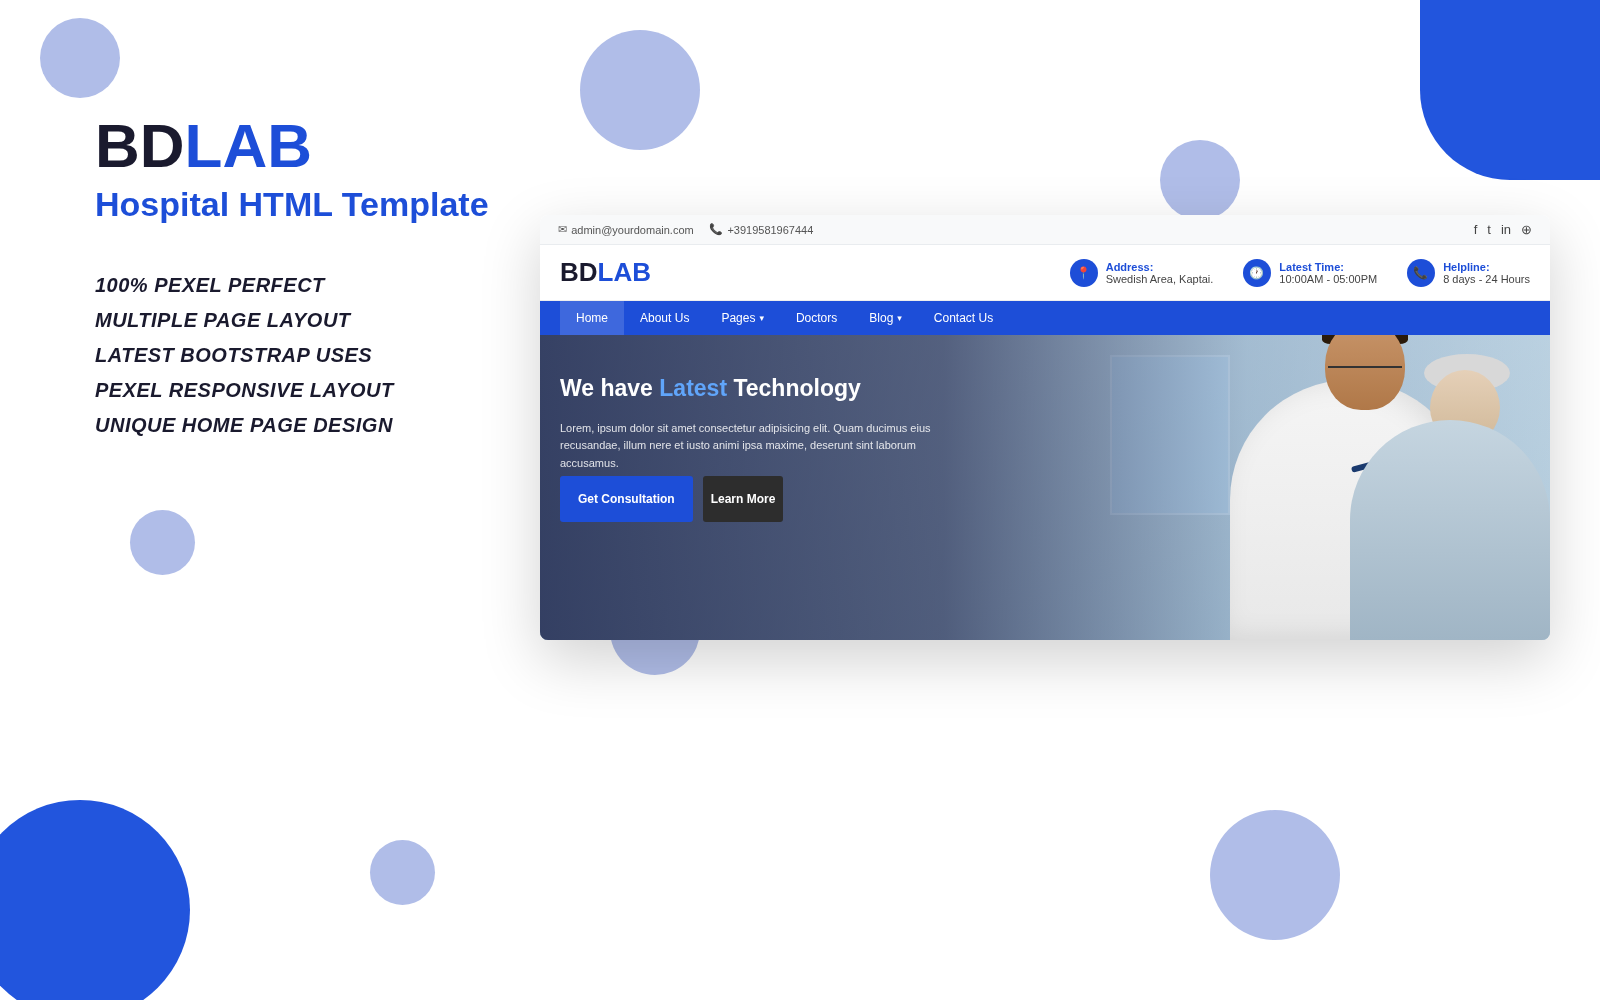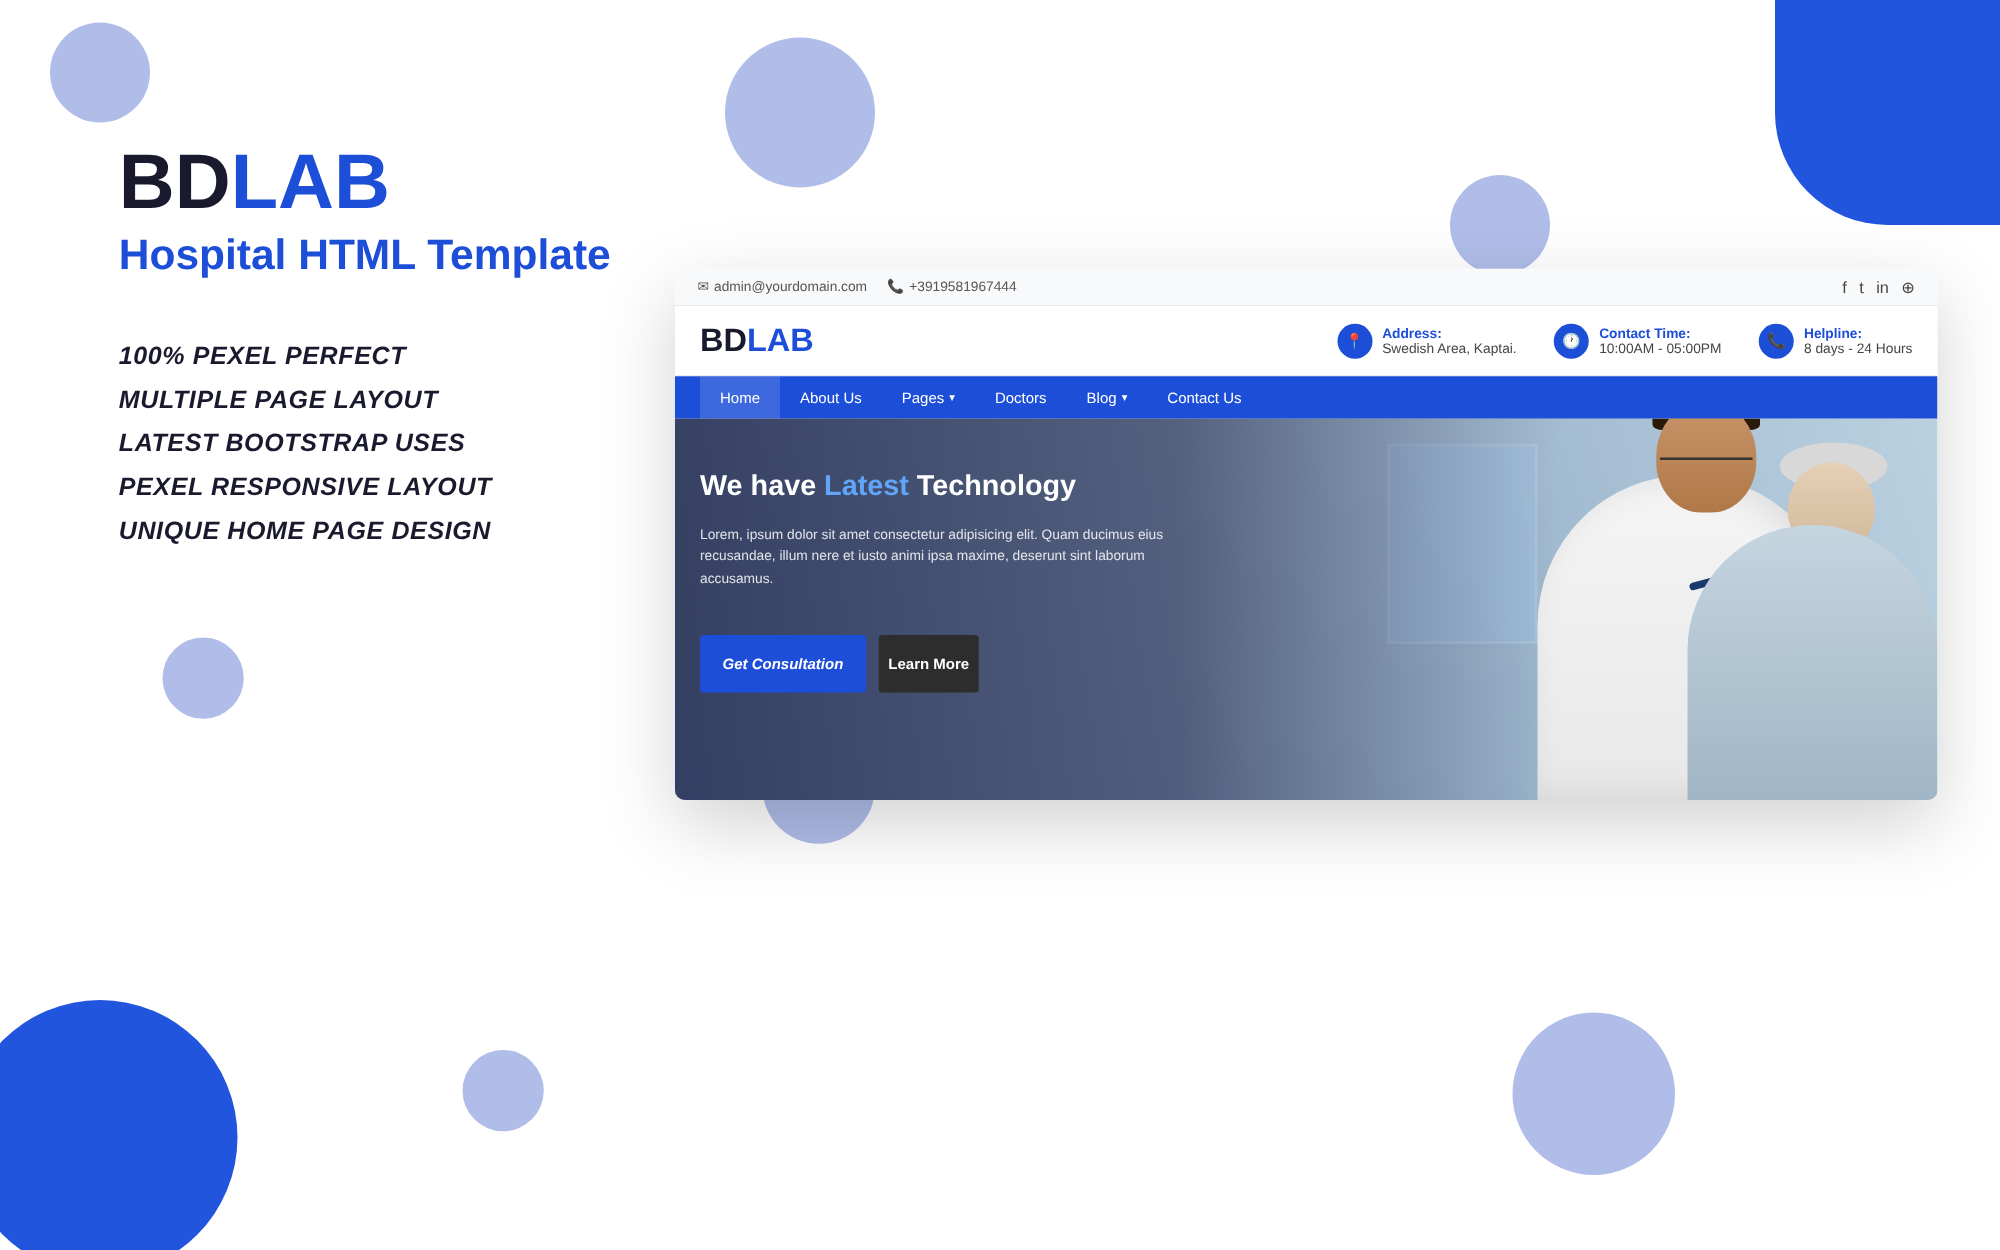--- a/index.html
+++ b/index.html
@@ -236,37 +236,36 @@
       margin-bottom: 17px;
       line-height: 1.2;
     }
     .hero-title-accent {
       color: #60a5fa;
     }
     .hero-desc {
       font-size: 11px;
       color: rgba(255,255,255,0.85);
       line-height: 1.6;
-      margin-bottom: 36px;
+      margin-bottom: 4px;
       max-width: 380px;
     }
     .hero-buttons {
       display: flex;
       gap: 10px;
     }
     .btn-primary {
       background: #1d4ed8;
       color: white;
       border: none;
       padding: 16px 18px;
       font-size: 12px;
       font-weight: 600;
       border-radius: 3px;
       cursor: pointer;
-      font-style: italic;
     }
     .btn-secondary {
       background: #2d2d2d;
       color: white;
       border: none;
       padding: 9px 8px;
       font-size: 12px;
       font-weight: 600;
       border-radius: 3px;
       cursor: pointer;
@@ -435,21 +434,21 @@
       <div class="info-block">
         <div class="info-icon">📍</div>
         <div>
           <div class="info-text-label">Address:</div>
           <div class="info-text-value">Swedish Area, Kaptai.</div>
         </div>
       </div>
       <div class="info-block">
         <div class="info-icon">🕐</div>
         <div>
-          <div class="info-text-label">Contact Time:</div>
+          <div class="info-text-label">Latest Time:</div>
           <div class="info-text-value">10:00AM - 05:00PM</div>
         </div>
       </div>
       <div class="info-block">
         <div class="info-icon">📞</div>
         <div>
           <div class="info-text-label">Helpline:</div>
           <div class="info-text-value">8 days - 24 Hours</div>
         </div>
       </div>

